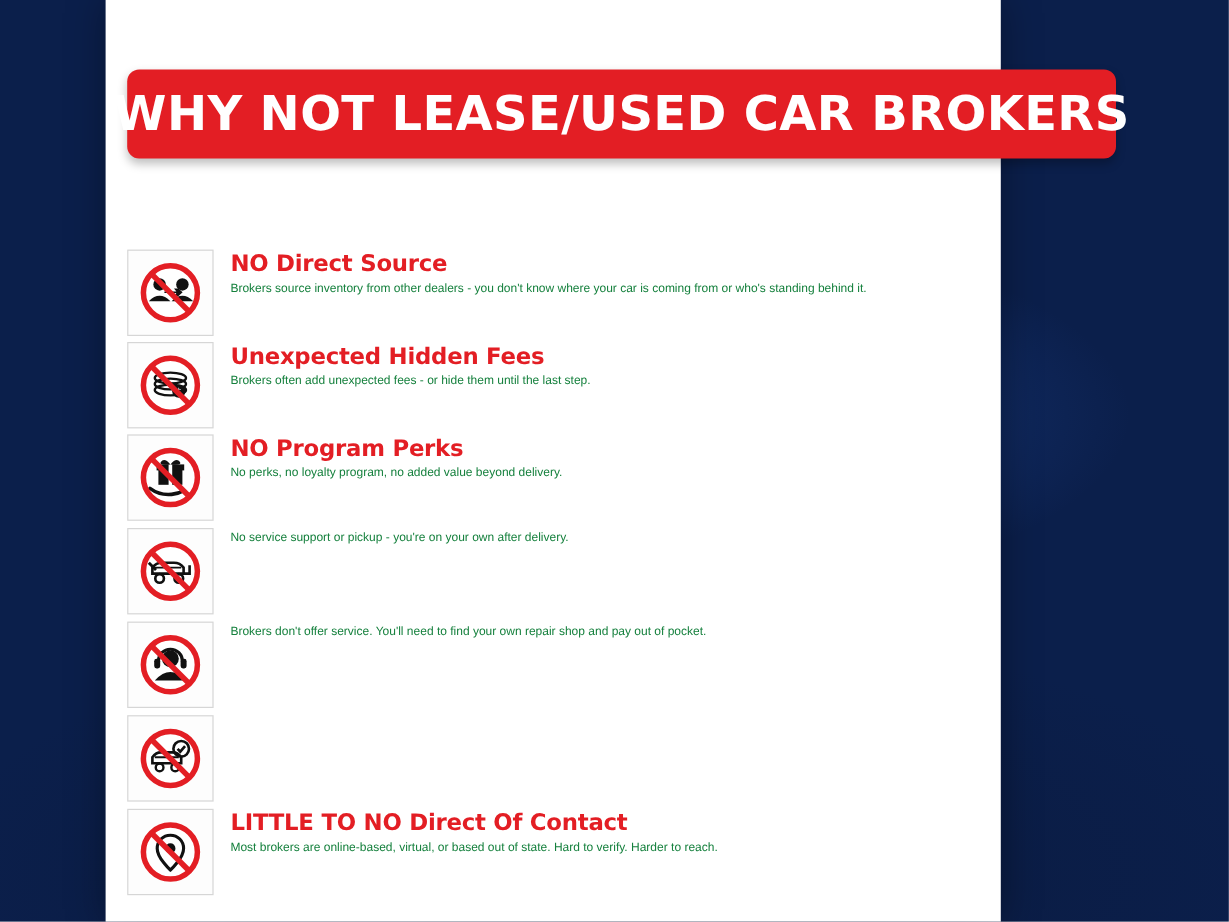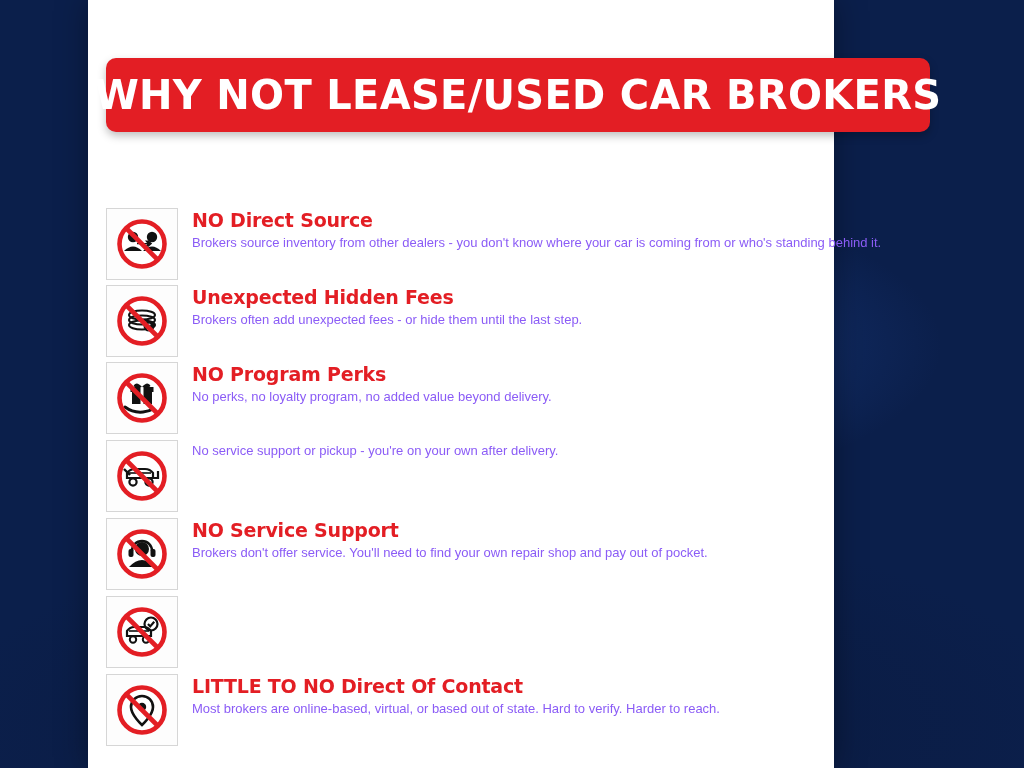--- a/index.html
+++ b/index.html
@@ -107,22 +107,22 @@
   .row-title {
     color: #e31e24;
     font-size: 19px;
     font-weight: bold;
     line-height: 1.15;
     margin: 0 0 2px 0;
     font-family: "DejaVu Sans", sans-serif;
     letter-spacing: -0.2px;
   }
   .row-desc {
-    color: #8b5cf6;
-    font-size: 13px;
+    color: #15803d;
+    font-size: 10px;
     line-height: 1.38;
     margin: 0;
     max-width: 720px;
   }
 
   
   .row:nth-child(1) { margin-bottom: 5px; margin-top: 40px; }
   .row:nth-child(2) { margin-bottom: 5px; }
 </style>
 </head>
@@ -232,21 +232,20 @@
             <path d="M18 44 q13 -14 26 0 z" fill="#111"></path>
             <path d="M21 28 a10 10 0 0 1 20 0" fill="none" stroke="#111" stroke-width="2.6"></path>
             <rect x="17.5" y="26" width="5" height="8" rx="2" fill="#111"></rect>
             <rect x="39.5" y="26" width="5" height="8" rx="2" fill="#111"></rect>
             <circle cx="31" cy="31" r="22.5" fill="none" stroke="#e31e24" stroke-width="4.6"></circle>
             <line x1="15" y1="15" x2="47" y2="47" stroke="#e31e24" stroke-width="4.6"></line>
           </g>
         </svg>
       </div>
       <div class="texts">
-        <p class="row-title">NO Service Support</p>
         <p class="row-desc">Brokers don't offer service. You'll need to find your own repair shop and pay out of pocket.</p>
       </div>
     </div>
 
     <div class="row">
       <div class="icon-box">
         <svg width="62" height="62" viewBox="0 0 62 62" aria-hidden="true">
           <g>
             <circle cx="31" cy="31" r="22" fill="#fff"></circle>
             <path d="M16 35 h24 v-5 q-3 -4 -7 -4 h-10 q-4 0 -7 4 z" fill="none" stroke="#111" stroke-width="2.2"></path>

